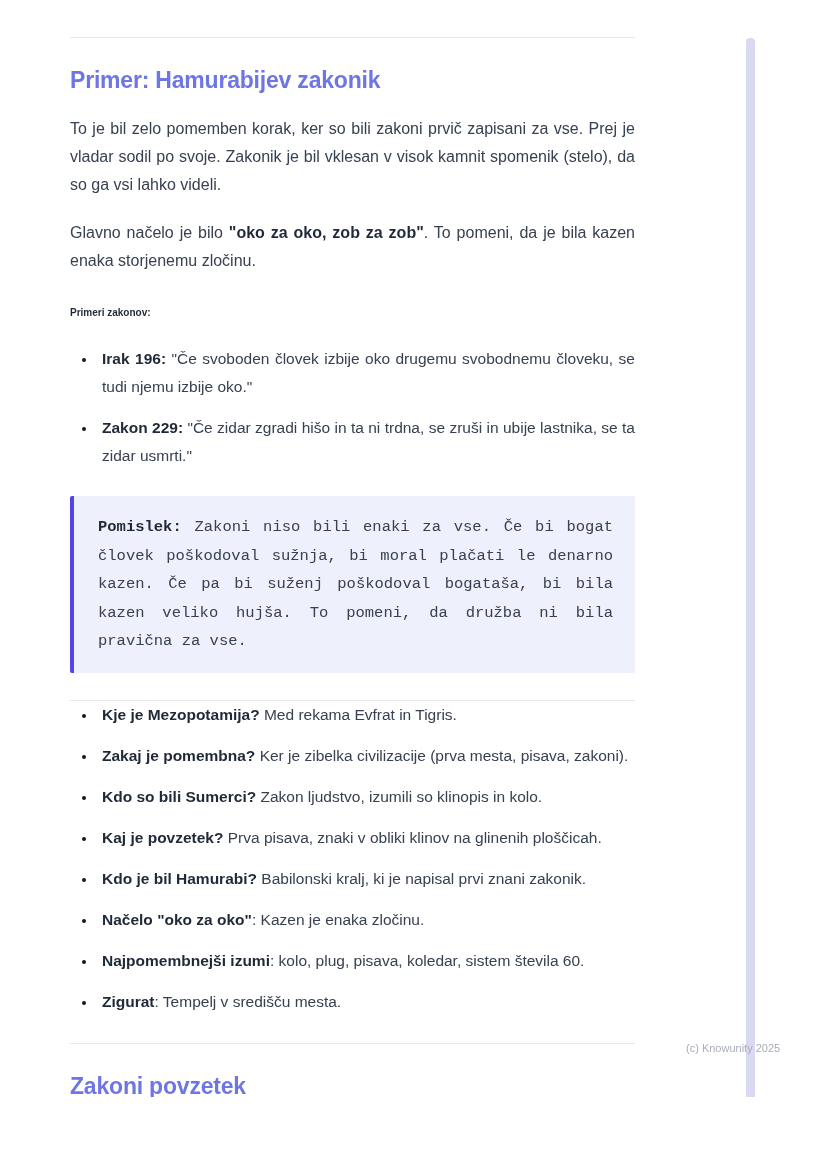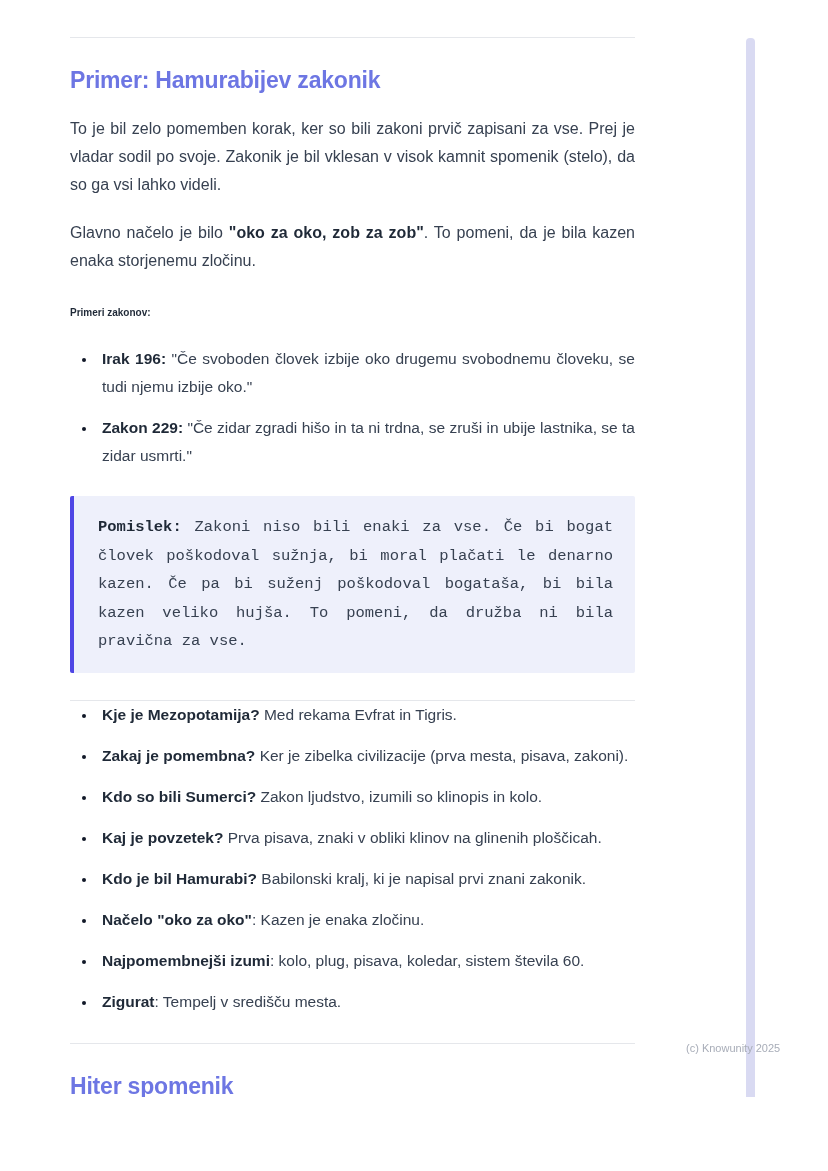--- a/index.html
+++ b/index.html
@@ -140,21 +140,21 @@
       <li><strong class="lead">Kdo so bili Sumerci?</strong><span> Zakon ljudstvo, izumili so klinopis in kolo.</span></li>
       <li><strong class="lead">Kaj je povzetek?</strong><span> Prva pisava, znaki v obliki klinov na glinenih ploščicah.</span></li>
       <li><strong class="lead">Kdo je bil Hamurabi?</strong><span> Babilonski kralj, ki je napisal prvi znani zakonik.</span></li>
       <li><strong class="lead">Načelo "oko za oko"</strong><span>: Kazen je enaka zločinu.</span></li>
       <li><strong class="lead">Najpomembnejši izumi</strong><span>: kolo, plug, pisava, koledar, sistem števila 60.</span></li>
       <li><strong class="lead">Zigurat</strong><span>: Tempelj v središču mesta.</span></li>
     </ul>
 
     <hr class="divider mid">
 
-    <h2 class="section-title">Hiter spomenik</h2>
+    <h2 class="section-title">Zakoni povzetek</h2>
 
     <ul class="bullet-list">
       <li><strong class="lead">Lokacija:</strong><span> Medrekje Evfrata in Tigrisa (današnji Irak).</span></li>
 
     </ul>
 
   </div>
 
   <div class="scrollbar-strip"></div>
 

